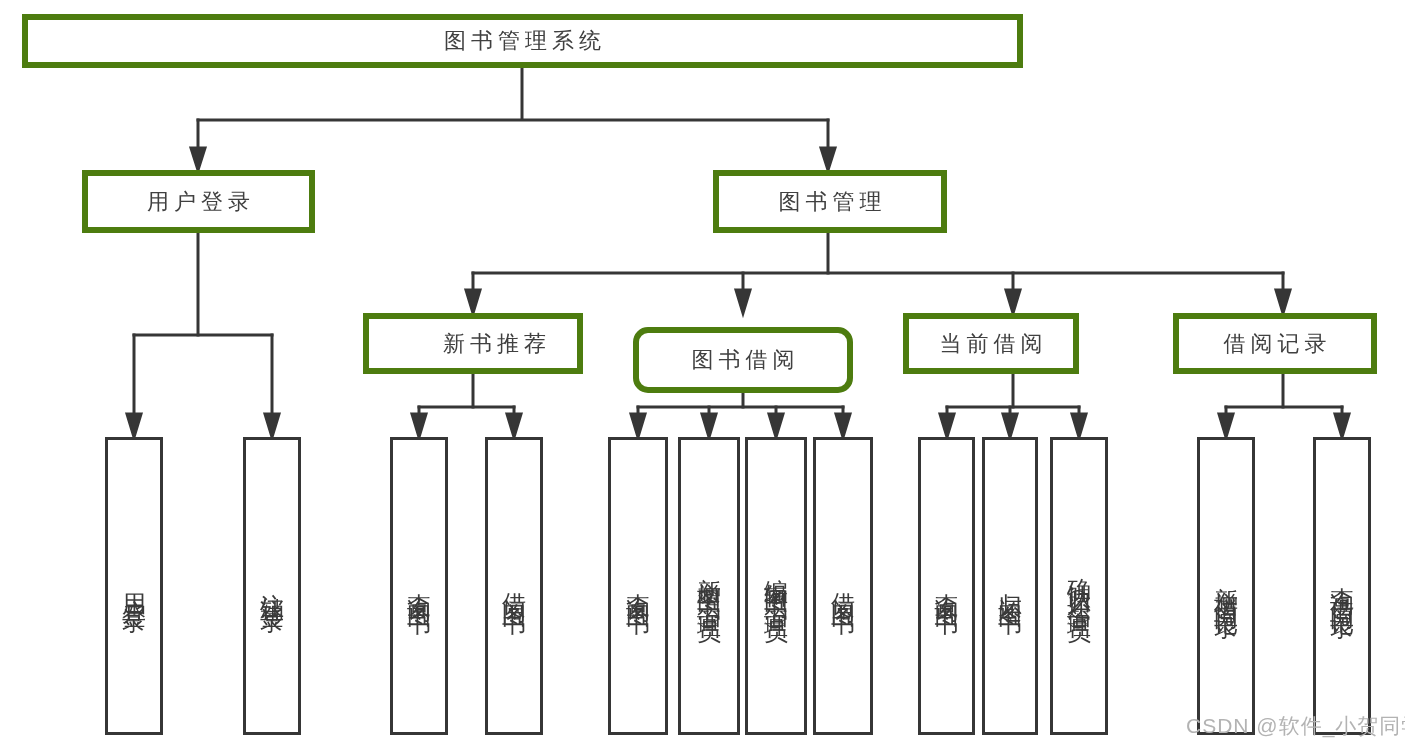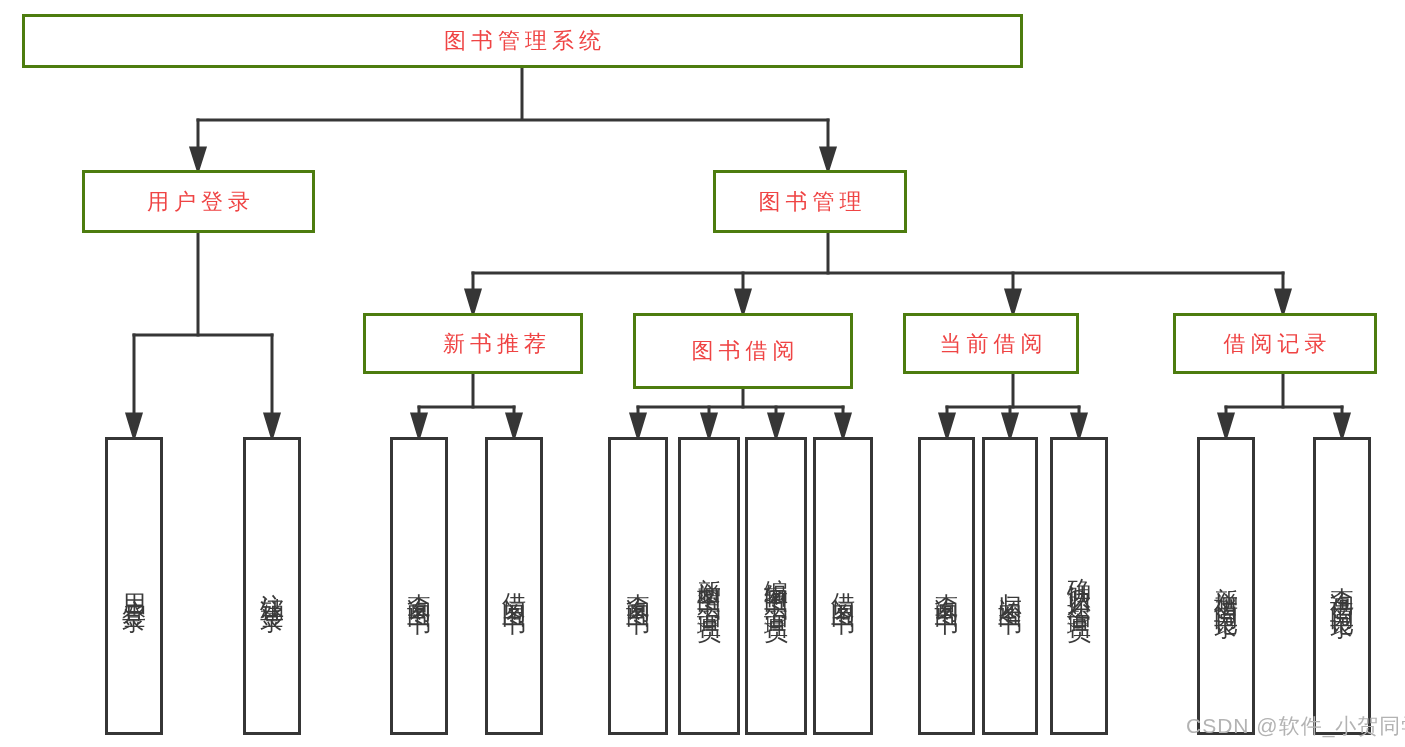--- a/index.html
+++ b/index.html
@@ -3,22 +3,22 @@
 <meta charset="utf-8">
 <style>
   html,body{margin:0;padding:0;background:#ffffff;}
   #canvas{
     position:relative;width:1405px;height:747px;background:#ffffff;overflow:hidden;
     font-family:"Liberation Sans","DejaVu Sans",sans-serif;
   }
   #wires{position:absolute;left:0;top:0;z-index:1;}
   .hbox{
     position:absolute;z-index:2;box-sizing:border-box;background:#ffffff;
-    border:3px solid #4d7c0f;display:flex;align-items:center;justify-content:center;
-    font-size:22px;letter-spacing:5px;padding-left:5px;color:#ef4444;white-space:nowrap;
+    border:6px solid #4d7c0f;display:flex;align-items:center;justify-content:center;
+    font-size:22px;letter-spacing:5px;padding-left:5px;color:#404040;white-space:nowrap;
   }
   .vbox{
     position:absolute;z-index:2;box-sizing:border-box;background:#ffffff;
     border:3px solid #363636;display:flex;align-items:center;justify-content:center;
     writing-mode:vertical-rl;text-orientation:mixed;
     font-size:24px;letter-spacing:6px;color:#3a3a3a;line-height:1;
   }
   .watermark{
     position:absolute;z-index:3;color:#b3b3b3;font-size:21px;letter-spacing:1px;white-space:nowrap;
   }
@@ -93,24 +93,24 @@
       <line x1="1226" y1="405.5" x2="1226" y2="416"></line>
       <polygon points="1219,414 1233,414 1226,437"></polygon>
       <line x1="1342" y1="405.5" x2="1342" y2="416"></line>
       <polygon points="1335,414 1349,414 1342,437"></polygon>
     </g>
   </svg>
 
   <div class="hbox" style="left:22px;top:14px;width:1001px;height:54px;">图书管理系统</div>
 
   <div class="hbox" style="left:82px;top:170px;width:233px;height:63px;">用户登录</div>
-  <div class="hbox" style="left:713px;top:170px;width:194px;height:63px;">图书管理</div>
+  <div class="hbox" style="left:713px;top:170px;width:234px;height:63px;">图书管理</div>
 
   <div class="hbox" style="left:363px;top:313px;width:220px;height:61px;padding-left:48px;">新书推荐</div>
-  <div class="hbox" style="left:633px;top:313px;width:220px;height:76px;">图书借阅</div>
+  <div class="hbox" style="left:633px;top:327px;width:220px;height:66px;border-radius:15px;">图书借阅</div>
   <div class="hbox" style="left:903px;top:313px;width:176px;height:61px;">当前借阅</div>
   <div class="hbox" style="left:1173px;top:313px;width:204px;height:61px;">借阅记录</div>
 
   <div class="vbox" style="left:105px;top:437px;width:58px;height:298px;">用户登录</div>
   <div class="vbox" style="left:243px;top:437px;width:58px;height:298px;">注销登录</div>
 
   <div class="vbox" style="left:390px;top:437px;width:58px;height:298px;">查询图书</div>
   <div class="vbox" style="left:485px;top:437px;width:58px;height:298px;">借阅图书</div>
 
   <div class="vbox" style="left:608px;top:437px;width:60px;height:298px;">查询图书</div>

